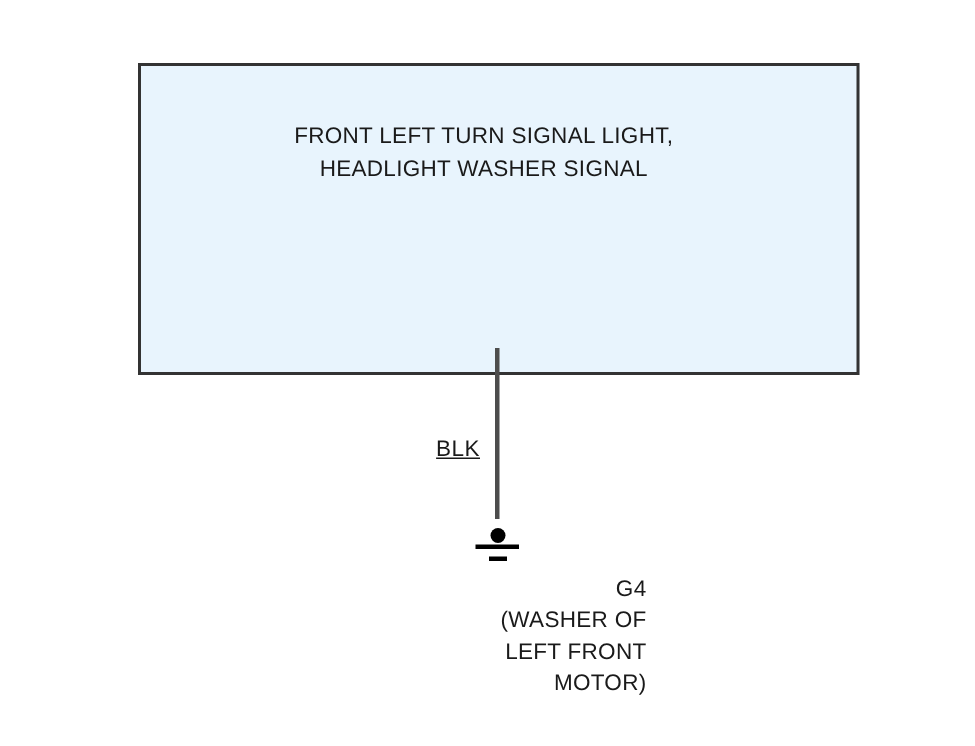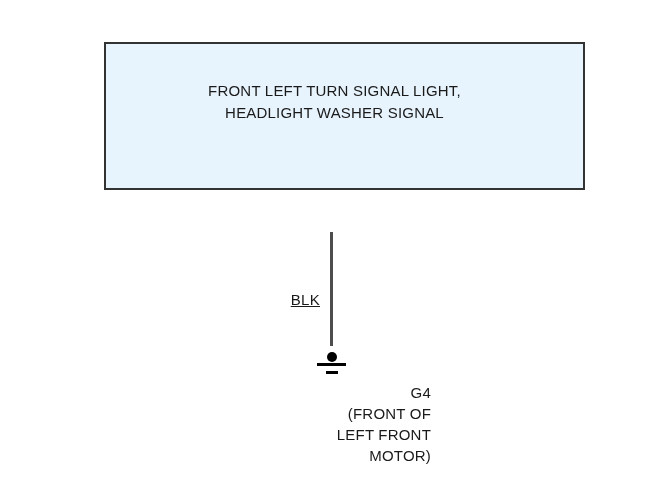--- a/index.html
+++ b/index.html
@@ -20,24 +20,24 @@
     position: relative;
     width: 650px;
     height: 497px;
     background: var(--background);
     font-family: "Liberation Sans", sans-serif;
     color: var(--text);
     overflow: hidden;
   }
   .component-box {
     position: absolute;
-    left: 104px;
+    left: 92px;
     top: 42px;
     width: 481px;
-    height: 148px;
+    height: 208px;
     background: var(--box-fill);
     border: 2px solid var(--box-border);
     text-decoration: underline;
   }
   .box-text {
     position: absolute;
     left: 0;
     right: 20px;
     top: 36px;
     text-align: center;
@@ -127,18 +127,18 @@
   <div class="wire-label">BLK</div>
 
   <div class="ground-symbol">
     <div class="gnd-dot"></div>
     <div class="gnd-bar-long"></div>
     <div class="gnd-bar-short"></div>
   </div>
 
   <div class="ground-label">
     <div>G4</div>
-    <div>(FRONT OF</div>
+    <div>(WASHER OF</div>
     <div>LEFT FRONT</div>
     <div>MOTOR)</div>
   </div>
 
 </div>
 
 </body></html>

